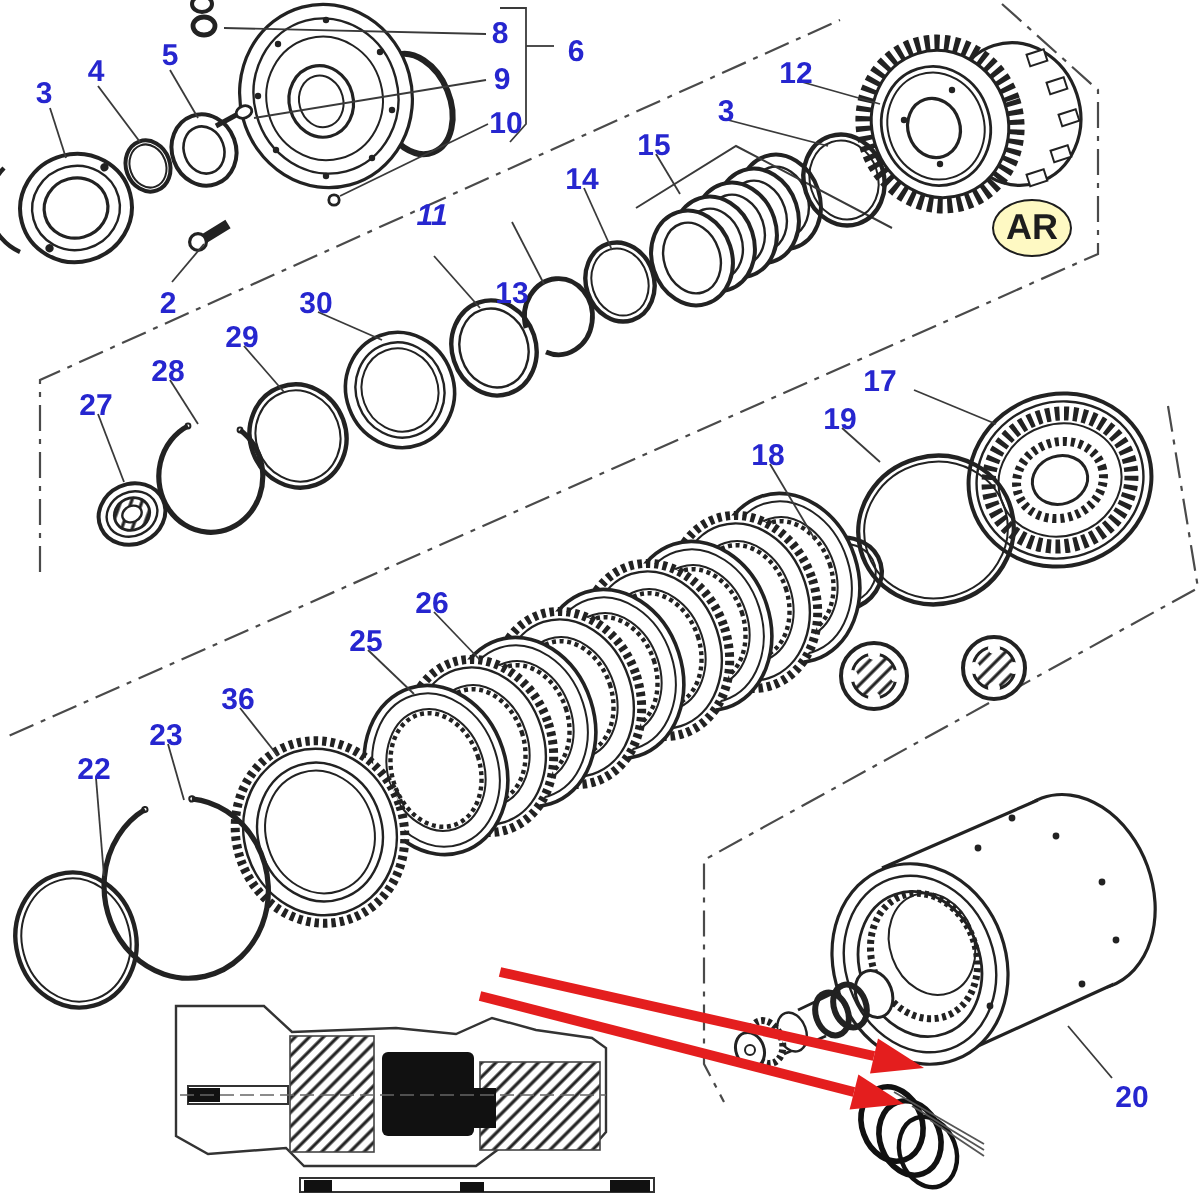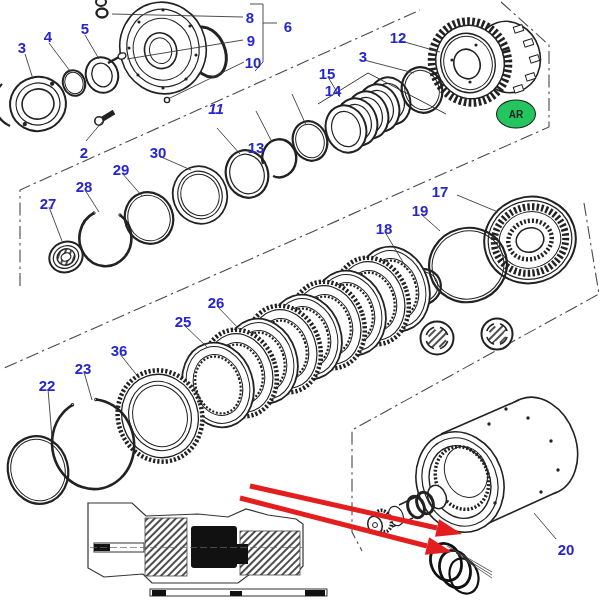--- a/index.html
+++ b/index.html
@@ -5,21 +5,21 @@
   html,body{margin:0;padding:0;background:#fff;}
   .stage{position:relative;width:600px;height:600px;background:#fff;overflow:hidden;
          font-family:"Liberation Sans",sans-serif;}
   .stage svg{position:absolute;left:0;top:0;}
   #labels-layer{position:absolute;left:0;top:0;width:600px;height:600px;pointer-events:none;}
   .plabel{position:absolute;transform:translate(-50%,-50%);font-weight:bold;font-size:15px;
           color:var(--label-color,#2626cf);line-height:1;}
   .ar-callout{position:absolute;left:516px;top:114px;width:38px;height:27px;
               transform:translate(-50%,-50%);border:1.7px solid #1d1d1d;border-radius:50%;
               display:flex;align-items:center;justify-content:center;
-              font-size:10px;font-weight:bold;color:#1d1d1d;background:#22c55e;}
+              font-size:18px;font-weight:bold;color:#1d1d1d;background:#fef9c3;}
   .badge-21{position:absolute;left:501px;top:578px;width:28px;height:22px;
             transform:translate(-50%,-50%);border-radius:50%;
             background:var(--highlight-color,#e41e1e);color:var(--badge-text,#fff);
             display:flex;align-items:center;justify-content:center;
             font-size:18px;font-weight:bold;margin-top:48px;}
 </style>
 </head>
 <body>
 
 <div class="stage">
@@ -328,21 +328,21 @@
       <div class="plabel" style="left: 48px; top: 36px;">4</div>
       <div class="plabel" style="left: 85px; top: 28px;">5</div>
       <div class="plabel" style="left: 250px; top: 17px;">8</div>
       <div class="plabel" style="left: 288px; top: 26px;">6</div>
       <div class="plabel" style="left: 251px; top: 40px;">9</div>
       <div class="plabel" style="left: 253px; top: 62px;">10</div>
       <div class="plabel" style="left: 84px; top: 152px;">2</div>
       <div class="plabel" style="left: 398px; top: 37px;">12</div>
       <div class="plabel" style="left: 363px; top: 56px;">3</div>
       <div class="plabel" style="left: 327px; top: 73px;">15</div>
-      <div class="plabel" style="left: 291px; top: 90px; margin-left: 42px;">14</div>
+      <div class="plabel" style="left: 291px; top: 90px;">14</div>
       <div class="plabel" style="left: 256px; top: 107px; margin-top: 40px;">13</div>
       <div class="plabel" style="left: 216px; top: 108px; font-style: italic;">11</div>
       <div class="plabel" style="left: 158px; top: 152px;">30</div>
       <div class="plabel" style="left: 121px; top: 169px;">29</div>
       <div class="plabel" style="left: 84px; top: 186px;">28</div>
       <div class="plabel" style="left: 48px; top: 203px;">27</div>
       <div class="plabel" style="left: 440px; top: 191px;">17</div>
       <div class="plabel" style="left: 420px; top: 210px;">19</div>
       <div class="plabel" style="left: 384px; top: 228px;">18</div>
       <div class="plabel" style="left: 216px; top: 302px;">26</div>

